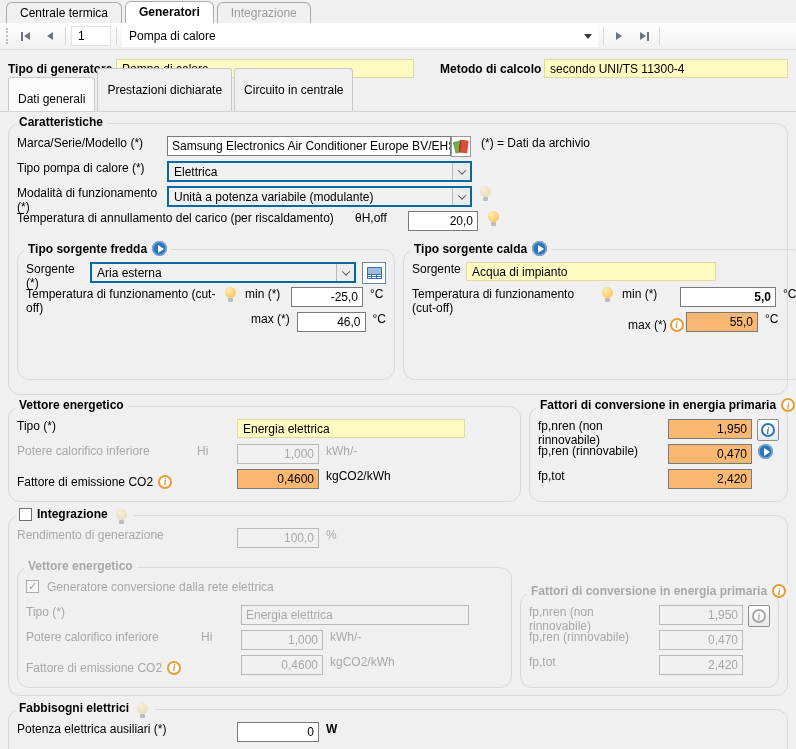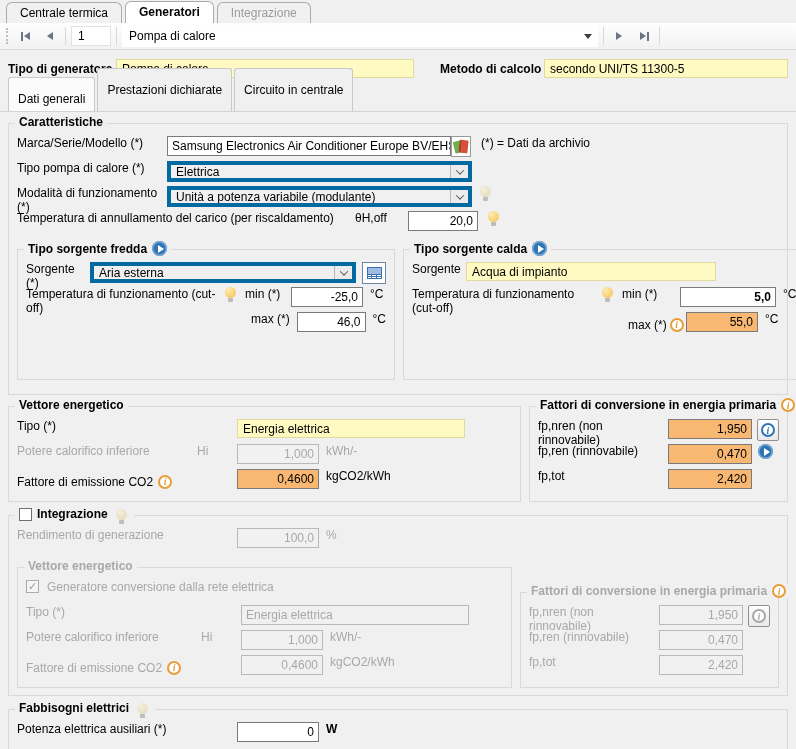--- a/index.html
+++ b/index.html
@@ -39,34 +39,34 @@
   .yellow {
     background:#FFF9C2; border:1px solid #E0DA9E; height:19px;
     display:flex; align-items:center; padding:0 5px; overflow:hidden; white-space:nowrap;
   }
   
   .subtabs { display:flex; align-items:flex-end; padding-left:8px; margin-top:3px; height:23px; }
   .subtab { padding:14px 9px; border:1px solid #C9C9C9; border-bottom:none; border-radius:3px 3px 0 0; background:#F0F0F0; margin-right:2px; white-space:nowrap; }
   .subtab.active { background:#FBFBFB; padding-bottom:5px; position:relative; z-index:2; }
   .pagdiv { border-top:1px solid #D4D4D4; }
   
-  .gbox { position:relative; border:1px solid #D9D9D9; border-radius:0; margin:11px 8px 0; padding:12px 8px 7px; }
+  .gbox { position:relative; border:1px solid #D9D9D9; border-radius:12px; margin:11px 8px 0; padding:12px 8px 7px; }
   .gtitle {
     position:absolute; top:-9px; left:6px; background:#F0F0F0; padding:0 4px;
     font-weight:bold; display:flex; align-items:center; gap:5px; white-space:nowrap;
   }
   .gtitle.dis { color:#A8A8A8; }
   .frow { display:flex; height:25px; }
   .dis { color:#A8A8A8; }
   
   .tb { height:20px; border:1px solid #7A7A7A; background:#fff; display:flex; align-items:center; padding:0 4px; overflow:hidden; white-space:nowrap; }
   .num { justify-content:flex-end; }
   .tb.disabled { border:1px solid #B9B9B9; background:#F1F1F1; color:#A8A8A8; }
   .orange { background:#F8B871; }
-  .combo { height:21px; border:4px solid #0369a1; background:#F0F0F0; display:flex; align-items:center; padding-left:5px; overflow:hidden; white-space:nowrap; }
+  .combo { height:21px; border:2px solid #0369a1; background:#F0F0F0; display:flex; align-items:center; padding-left:5px; overflow:hidden; white-space:nowrap; }
   .combo .arrowzone { margin-left:auto; align-self:stretch; width:18px; border-left:1px solid #B9B9B9; background:#ECECEC; display:flex; align-items:center; justify-content:center; }
   .chev { width:6px; height:6px; border-right:1.5px solid #555; border-bottom:1.5px solid #555; transform:rotate(45deg) translate(-1px,-1px); }
   
   .bulb { width:11px; height:11px; border-radius:50%; background:radial-gradient(circle at 35% 30%, #FFEBB0, #F3C04B); position:relative; flex:none; margin:0 3px; }
   .bulb::after { content:""; position:absolute; left:3px; bottom:-4px; width:5px; height:4px; background:#BDBDBD; border-radius:1px; }
   .bulb.dim { background:radial-gradient(circle at 35% 30%, #F4EEDC, #E3D9B4); }
   .play { width:15px; height:15px; border-radius:50%; background:#2E75B6; box-shadow:inset 0 0 0 1.5px #7FA8D4; display:flex; align-items:center; justify-content:center; flex:none; }
   .play::after { content:""; margin-left:2px; border-left:6px solid #fff; border-top:4px solid transparent; border-bottom:4px solid transparent; }
   .info {
     width:14px; height:14px; border-radius:50%; border:2px solid #E79E38; background:#fff; color:#E79E38;
@@ -127,21 +127,21 @@
     <span class="tri-r"></span>
       <span class="bar-v"></span>
   </div>
   <div class="vsep"></div>
 </div>
 
 <div class="hdr">
   <div class="blbl" style="width:108px;">Tipo di generatore</div>
   <div class="yellow" style="width:298px;">Pompa di calore</div>
   <div class="blbl" style="margin-left:26px; width:104px;">Metodo di calcolo</div>
-  <div class="yellow" style="flex:1;">secondo UNI/TS 11300-5</div>
+  <div class="yellow" style="flex:1;">secondo UNI/TS 11300-4</div>
 </div>
 
 <div class="subtabs">
   <div class="subtab active">Dati generali</div>
   <div class="subtab">Prestazioni dichiarate</div>
   <div class="subtab">Circuito in centrale</div>
 </div>
 <div class="pagdiv"></div>
 
 <div class="gbox" style="padding-bottom:14px;">

